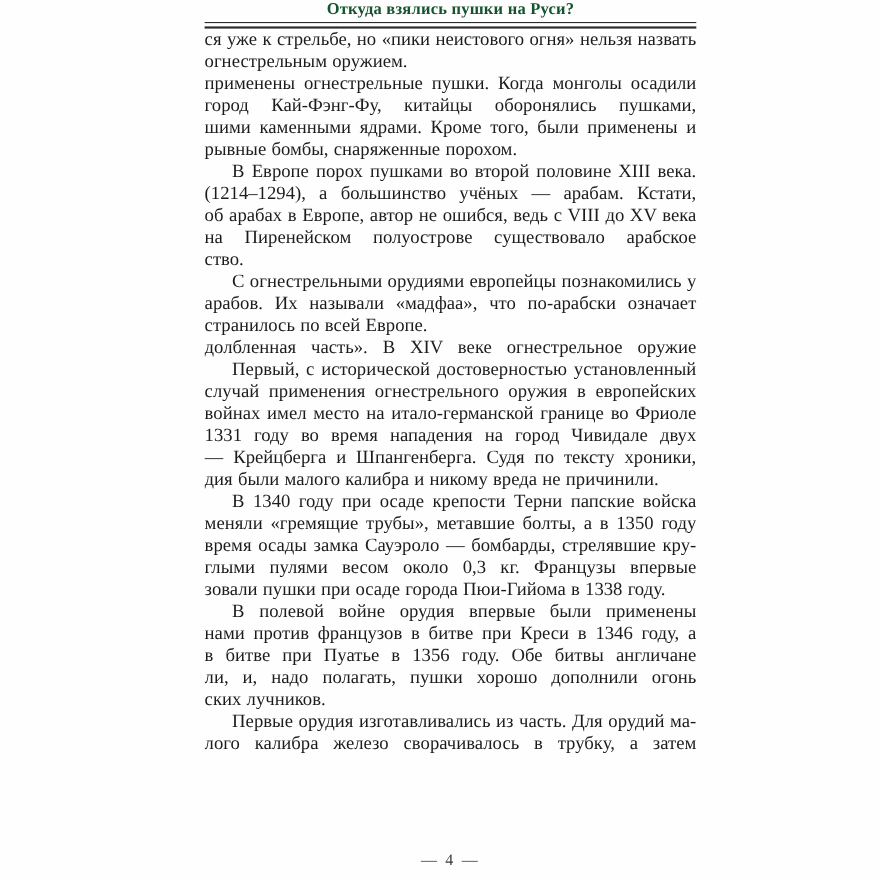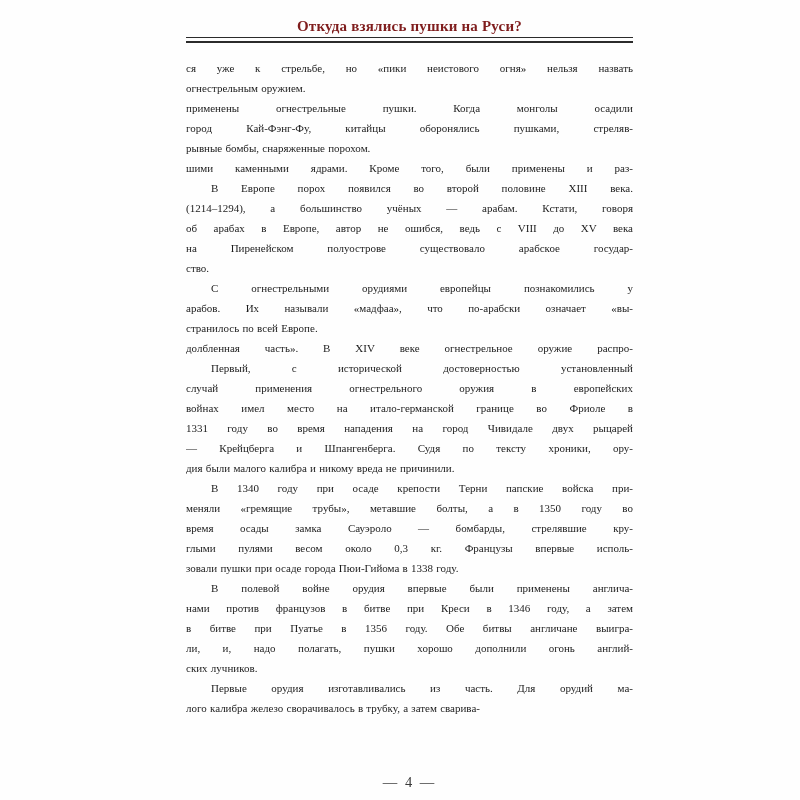--- a/index.html
+++ b/index.html
@@ -15,37 +15,36 @@
     color: #1c1c1c;
     overflow: hidden;
   }
   .content {
     position: absolute;
     left: 186px;
     top: 0;
     width: 447px;
   }
   .chapter-header {
-    margin-top: 18px;
+    margin-top: 1px;
     text-align: center;
     font-size: 15px;
     font-weight: 600;
-    color: #7f1d1d;
+    color: #14532d;
     letter-spacing: 0.2px;
     white-space: nowrap;
   }
   .header-rule {
     margin-top: 2px;
     height: 3px;
     border-top: 1px solid #2b2b2b;
     border-bottom: 2px solid #2b2b2b;
   }
   .body-text {
-    margin-top: 15px;
-    font-size: 11px;
+    font-size: 17px;
   }
   .bline {
     height: 20px;
     line-height: 20px;
     overflow: hidden;
     text-align: justify;
     text-align-last: justify;
     word-spacing: 0.5px;
   }
   .bline.last {
@@ -70,23 +69,23 @@
 
 <div class="page">
   <div class="content">
     <div class="chapter-header">Откуда взялись пушки на Руси?</div>
     <div class="header-rule"></div>
     <div class="body-text">
         <div class="bline">ся уже к стрельбе, но «пики неистового огня» нельзя назвать</div>
         <div class="bline last">огнестрельным оружием.</div>
         <div class="bline">применены огнестрельные пушки. Когда монголы осадили</div>
         <div class="bline">город Кай-Фэнг-Фу, китайцы оборонялись пушками, стреляв-</div>
+        <div class="bline">шими каменными ядрами. Кроме того, были применены и раз-</div>
         <div class="bline last">рывные бомбы, снаряженные порохом.</div>
-        <div class="bline">шими каменными ядрами. Кроме того, были применены и раз-</div>
-        <div class="bline indent">В Европе порох появился во второй половине XIII века.</div>
+        <div class="bline indent">В Европе порох пушками во второй половине XIII века.</div>
         <div class="bline">(1214–1294), а большинство учёных — арабам. Кстати, говоря</div>
         <div class="bline">об арабах в Европе, автор не ошибся, ведь с VIII до XV века</div>
         <div class="bline">на Пиренейском полуострове существовало арабское государ-</div>
         <div class="bline last">ство.</div>
         <div class="bline indent">С огнестрельными орудиями европейцы познакомились у</div>
         <div class="bline">арабов. Их называли «мадфаа», что по-арабски означает «вы-</div>
         <div class="bline last">странилось по всей Европе.</div>
         <div class="bline">долбленная часть». В XIV веке огнестрельное оружие распро-</div>
         <div class="bline indent">Первый, с исторической достоверностью установленный</div>
         <div class="bline">случай применения огнестрельного оружия в европейских</div>

